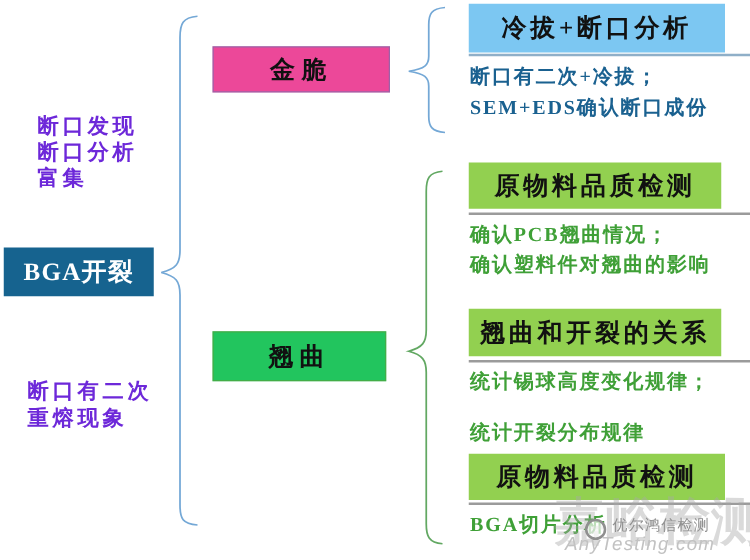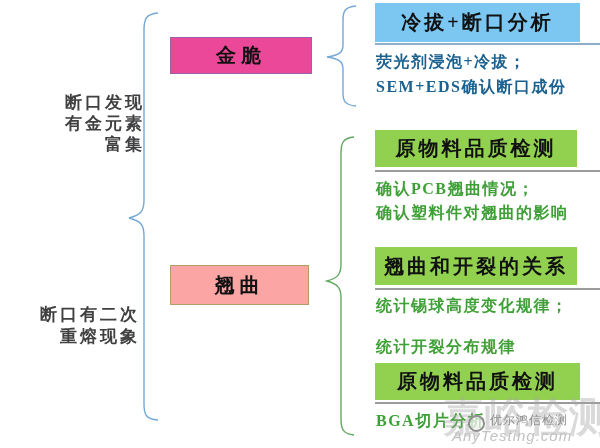--- a/index.html
+++ b/index.html
@@ -1,33 +1,33 @@
 <!DOCTYPE html>
 <html><head>
 <meta charset="utf-8">
 <style>
   html,body{margin:0;padding:0;background:#fff;}
   .canvas{position:relative;width:600px;height:448px;background:#fff;overflow:hidden;
           font-family:"Liberation Serif","DejaVu Serif",serif;}
   .braces{position:absolute;left:0;top:0;width:600px;height:448px;pointer-events:none;}
 
-  .note{position:absolute;text-align:right;font-weight:bold;color:#404040;
-        font-size:17px;letter-spacing:3px;}
+  .note{position:absolute;text-align:left;font-weight:bold;color:#6d28d9;
+        font-size:17px;letter-spacing:3px;font-family:Liberation Mono, monospace;}
   .note div{line-height:21px;}
   .note2 div{line-height:22px;}
 
   .rootbox{position:absolute;left:3px;top:198px;width:120px;height:39px;
            background:#16638F;color:#fff;font-weight:bold;font-size:20px;
            display:flex;align-items:center;justify-content:center;letter-spacing:1px;}
 
   .branchbox{position:absolute;display:flex;align-items:center;justify-content:center;
              font-weight:bold;font-size:20px;color:#111;letter-spacing:5px;}
   .branch-blue{left:170px;top:37px;width:140px;height:35px;background:#ec4899;
                border:1px solid rgba(60,130,185,.45);}
-  .branch-green{left:170px;top:265px;width:137px;height:38px;background:#fca5a5;
+  .branch-green{left:170px;top:265px;width:137px;height:38px;background:#22c55e;
                 border:1px solid rgba(100,150,50,.5);}
 
   .titlebox{position:absolute;left:375px;display:flex;align-items:center;justify-content:center;
             font-weight:bold;font-size:20px;color:#111;letter-spacing:3px;}
   .title-blue{background:#7CC7F2;}
   .title-green{background:#92D050;}
 
   .rule{position:absolute;left:375px;width:225px;height:2px;}
   .rule-blue{background:#8FAFC8;}
   .rule-green{background:#9B9B9B;}
@@ -53,37 +53,38 @@
 <div class="canvas">
 
   <svg class="braces" viewBox="0 0 600 448">
     <path d="M158 13 C146 14 144 19 144 30 L144 200 C144 211 141 215 129 218 C141 221 144 225 144 236 L144 404 C144 415 146 419 158 420" fill="none" stroke="#74A8D6" stroke-width="1.4"></path>
     <path d="M356 6 C345 7 343 11 343 20 L343 45 C343 52 340 55 327 57 C340 59 343 62 343 69 L343 93 C343 101 345 105 356 106" fill="none" stroke="#74A8D6" stroke-width="1.4"></path>
     <path d="M354 137 C343 138 341 143 341 153 L341 264 C341 274 338 278 327 281 C338 284 341 288 341 298 L341 419 C341 429 343 434 354 435" fill="none" stroke="#62A862" stroke-width="1.4"></path>
   </svg>
 
   <div class="note note1" style="left:30px;top:92px;width:115px;">
     <div>断口发现</div>
-    <div>有金元素</div>
+    <div>断口分析</div>
     <div>富集</div>
   </div>
 
+  <div class="rootbox">BGA开裂</div>
 
   <div class="note note2" style="left:22px;top:304px;width:118px;">
     <div>断口有二次</div>
     <div>重熔现象</div>
   </div>
 
   <div class="branchbox branch-blue">金脆</div>
 
   <div class="branchbox branch-green">翘曲</div>
 
   <div class="titlebox title-blue" style="top:3px;width:205px;height:39px;">冷拔+断口分析</div>
   <div class="rule rule-blue" style="top:43px;"></div>
-  <div class="desc desc-blue" style="top:52px;">荧光剂浸泡+冷拔；</div>
+  <div class="desc desc-blue" style="top:52px;">断口有二次+冷拔；</div>
   <div class="desc desc-blue" style="top:77px;">SEM+EDS确认断口成份</div>
 
   <div class="titlebox title-green" style="top:130px;width:202px;height:37px;">原物料品质检测</div>
   <div class="rule rule-green" style="top:170px;"></div>
   <div class="desc desc-green" style="top:179px;">确认PCB翘曲情况；</div>
   <div class="desc desc-green" style="top:203px;">确认塑料件对翘曲的影响</div>
 
   <div class="titlebox title-green" style="top:247px;width:202px;height:38px;">翘曲和开裂的关系</div>
   <div class="rule rule-green" style="top:288px;"></div>
   <div class="desc desc-green" style="top:296px;">统计锡球高度变化规律；</div>

